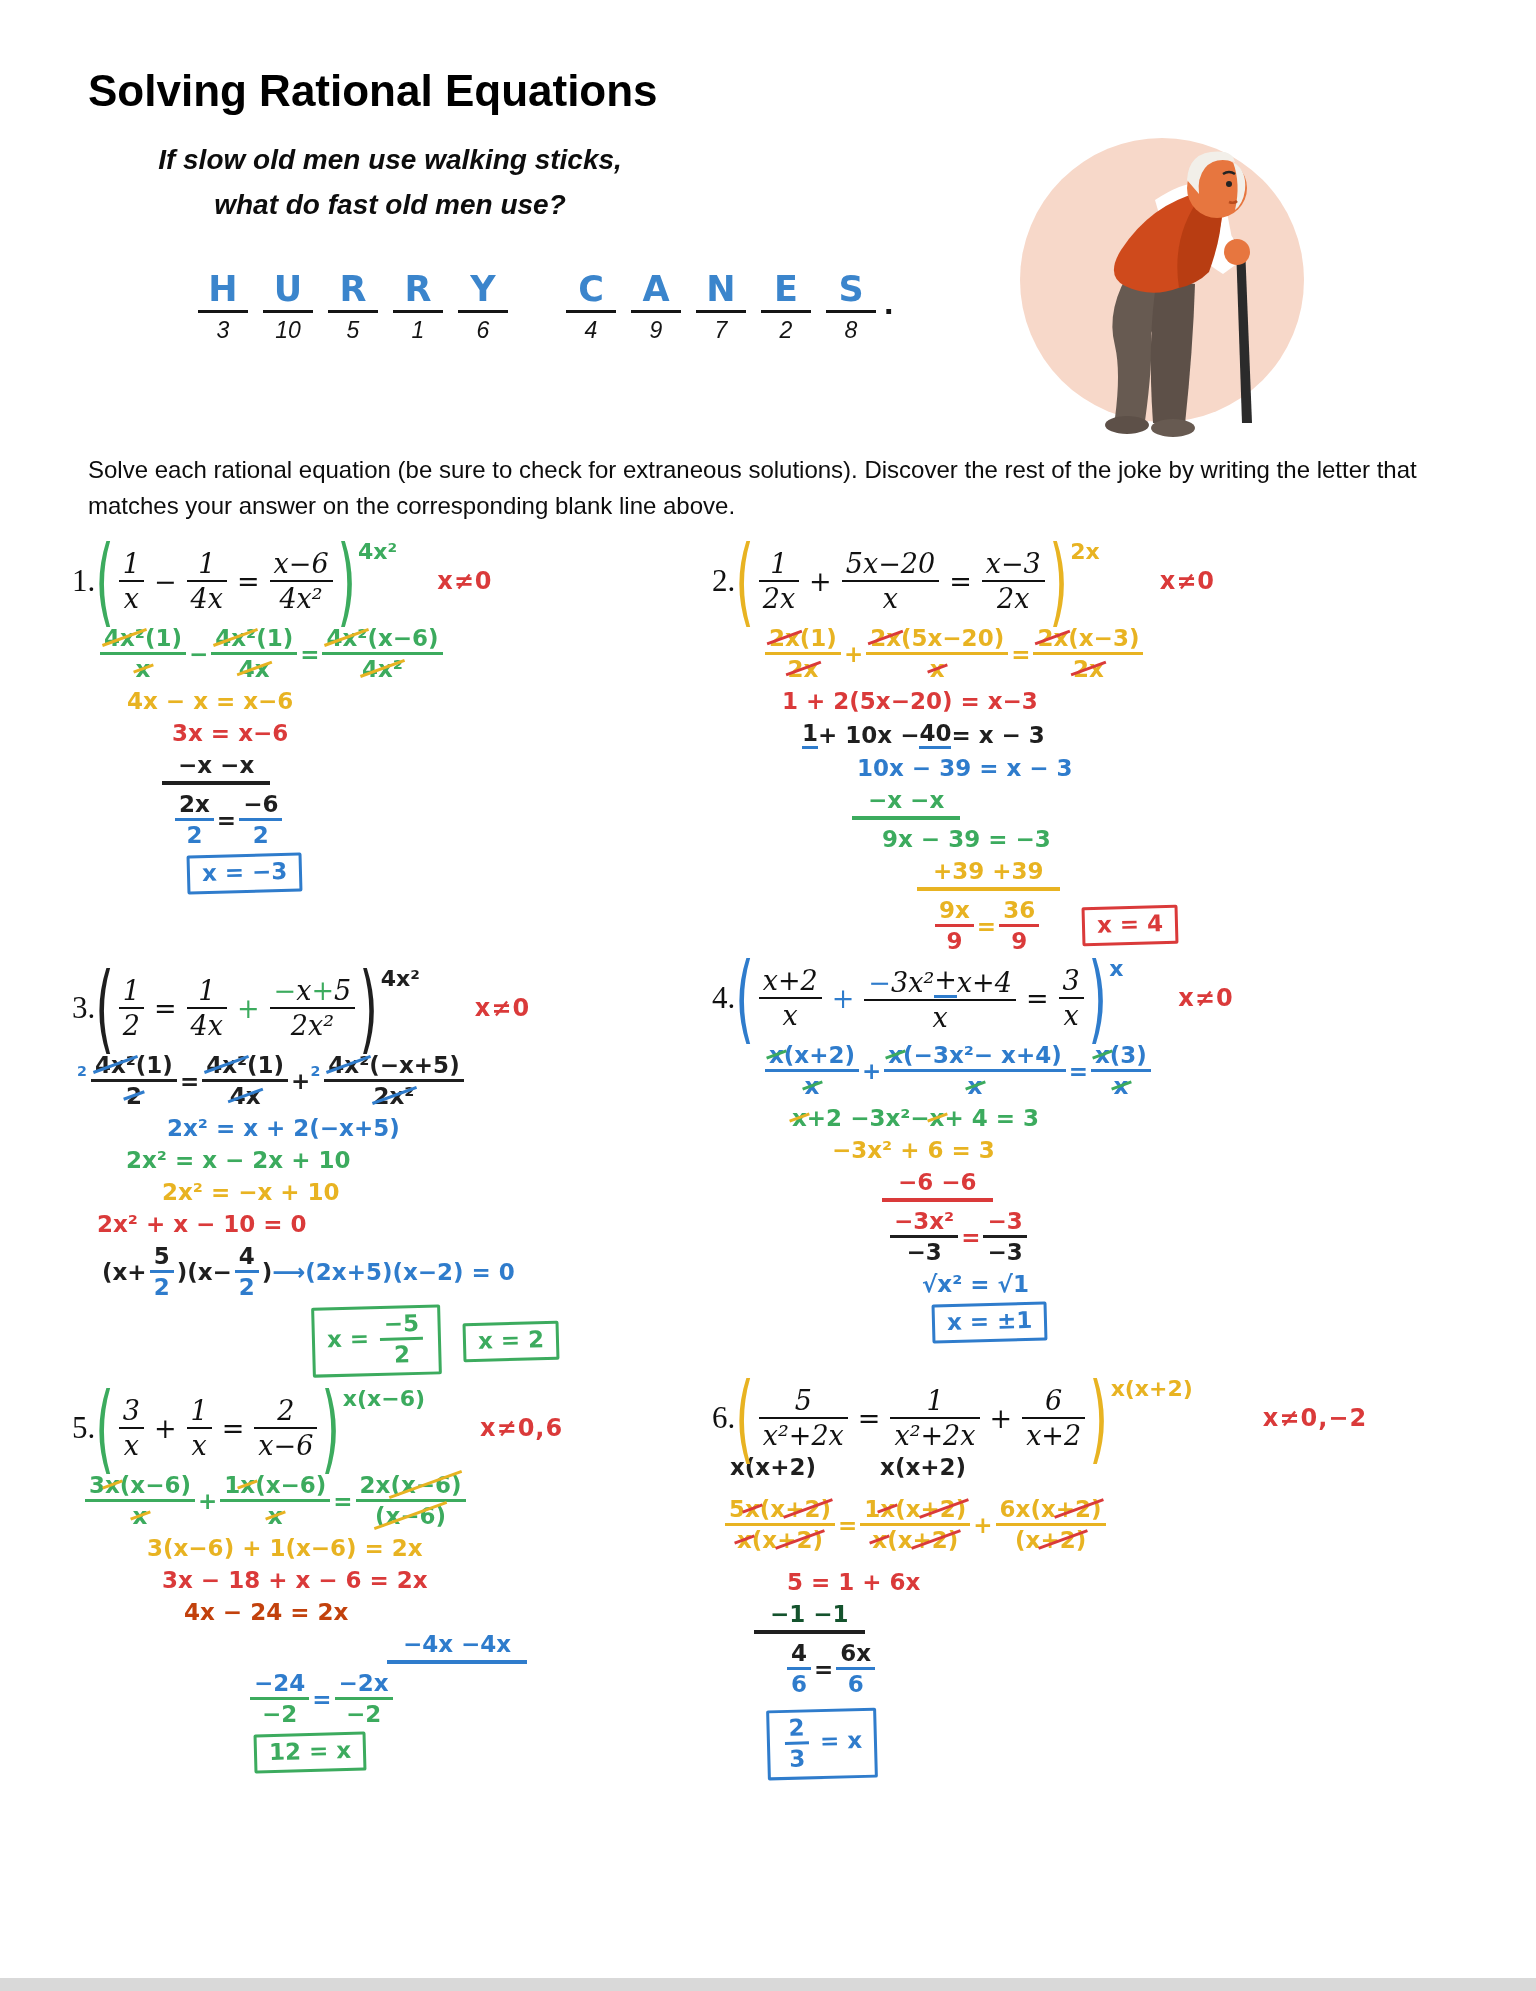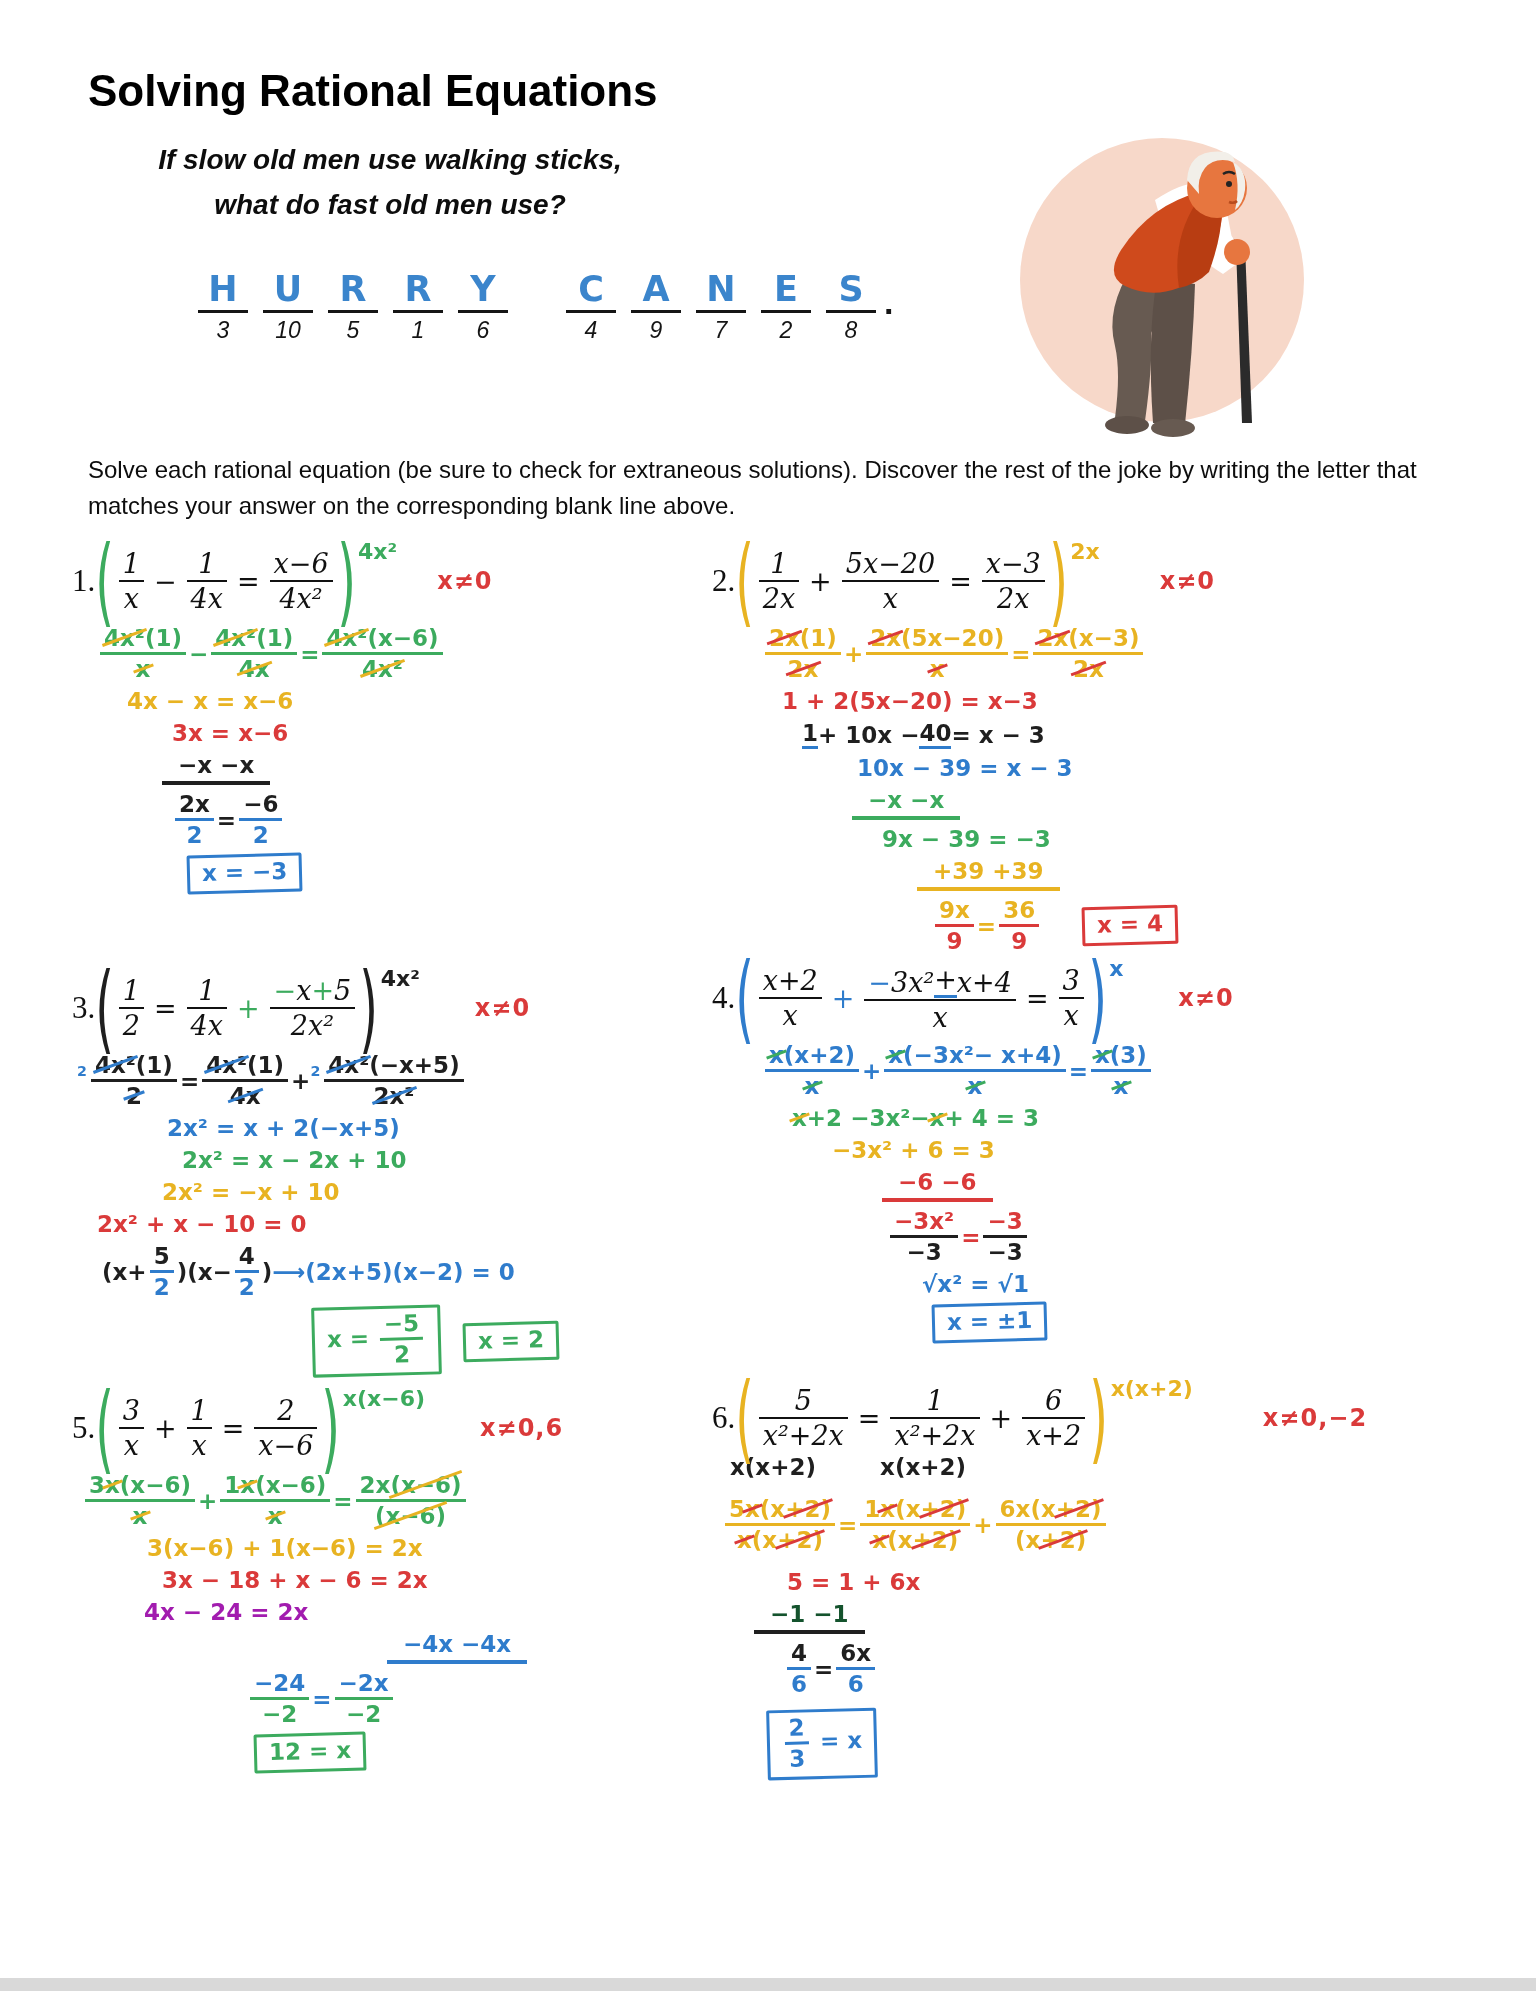--- a/index.html
+++ b/index.html
@@ -450,21 +450,21 @@
           </span>
           <span class="bar"></span>
           <span class="drow">
             <span class="strike" style="--sc: #2f7ccc;">2x²</span>
           </span>
         </span>
       </div>
       <div class="hline" style="color: rgb(47, 124, 204); margin-left: 95px;">
         <span>2x² = x + 2(−x+5)</span>
       </div>
-      <div class="hline" style="color: rgb(60, 171, 94); margin-left: 110px;">
+      <div class="hline" style="color: rgb(60, 171, 94); margin-left: 54px;">
         <span>2x² = x − 2x + 10</span>
       </div>
       <div class="hline" style="color: rgb(232, 179, 34); margin-left: 90px;">
         <span>2x² = −x + 10</span>
       </div>
       <div class="hline" style="color: rgb(218, 58, 58); margin-left: 25px;">
         <span>2x² + x − 10 = 0</span>
       </div>
       <div class="hline" style="color: rgb(31, 31, 31); margin-left: 30px;">
         <span>(x+</span>
@@ -700,21 +700,21 @@
             <span class="strike" style="--sc: #e8b322;">(x−6)</span>
           </span>
         </span>
       </div>
       <div class="hline" style="color: rgb(232, 179, 34); margin-left: 75px;">
         <span>3(x−6) + 1(x−6) = 2x</span>
       </div>
       <div class="hline" style="color: rgb(218, 58, 58); margin-left: 90px;">
         <span>3x − 18 + x − 6 = 2x</span>
       </div>
-      <div class="hline" style="color: #a21caf; margin-left: 72px;">
+      <div class="hline" style="color: #c2410c; margin-left: 112px;">
         <span>4x − 24 = 2x</span>
       </div>
       <div class="hline" style="color: rgb(47, 124, 204); margin-left: 130px; justify-content: center;">
         <span class="ulw" style="border-bottom-color: rgb(47, 124, 204);"><span>−4x          −4x</span></span>
       </div>
       <div class="hline" style="color: rgb(47, 124, 204); margin-left: 175px;">
         <span class="hfrac">
           <span class="nrow">
             <span>−24</span>
           </span>

